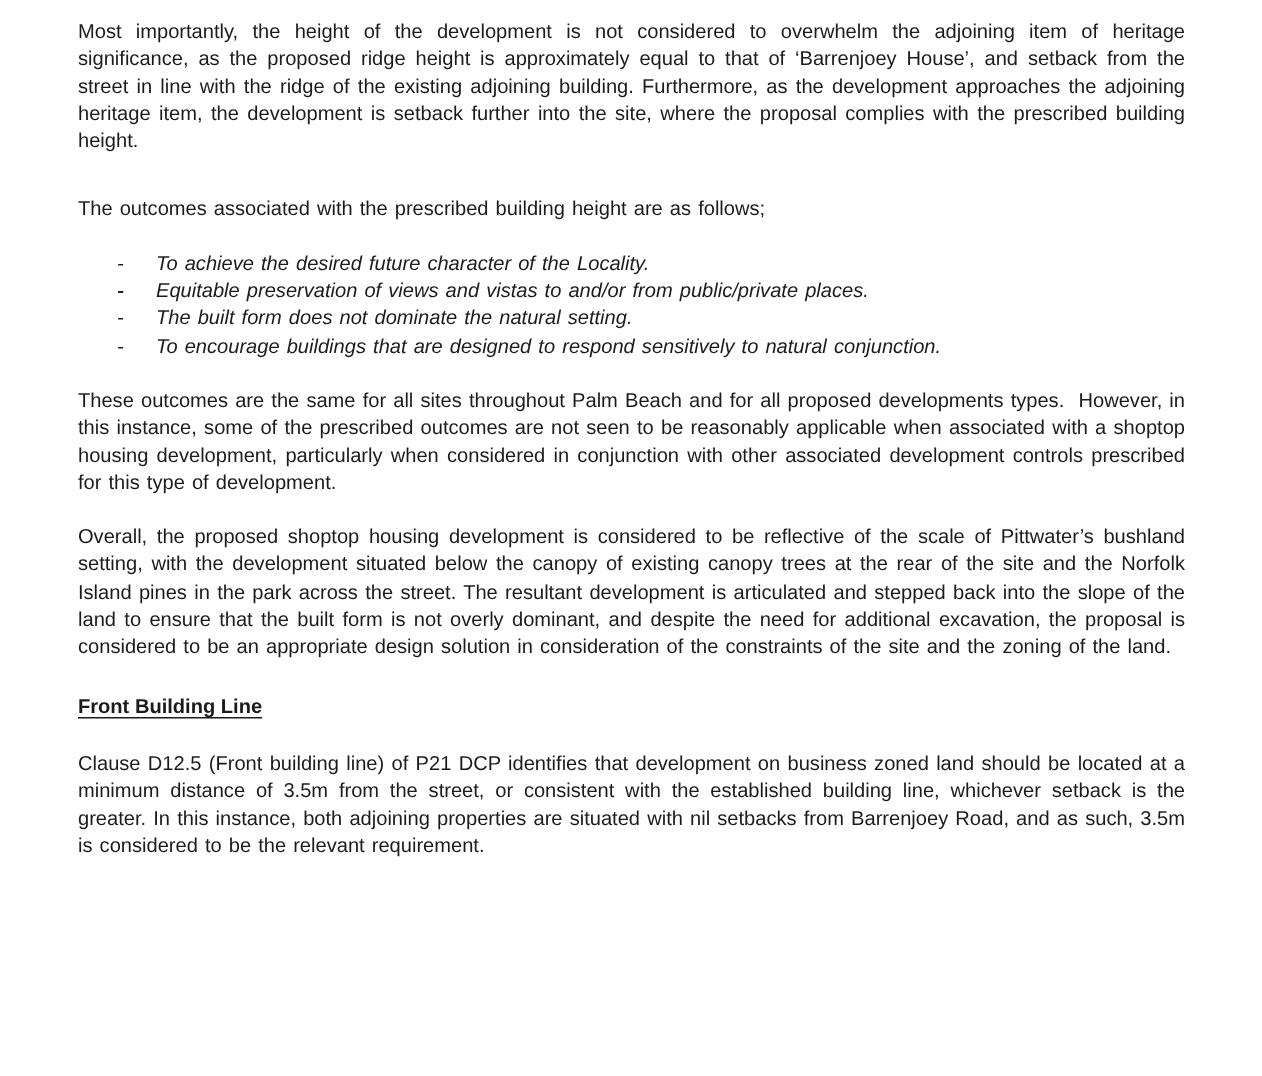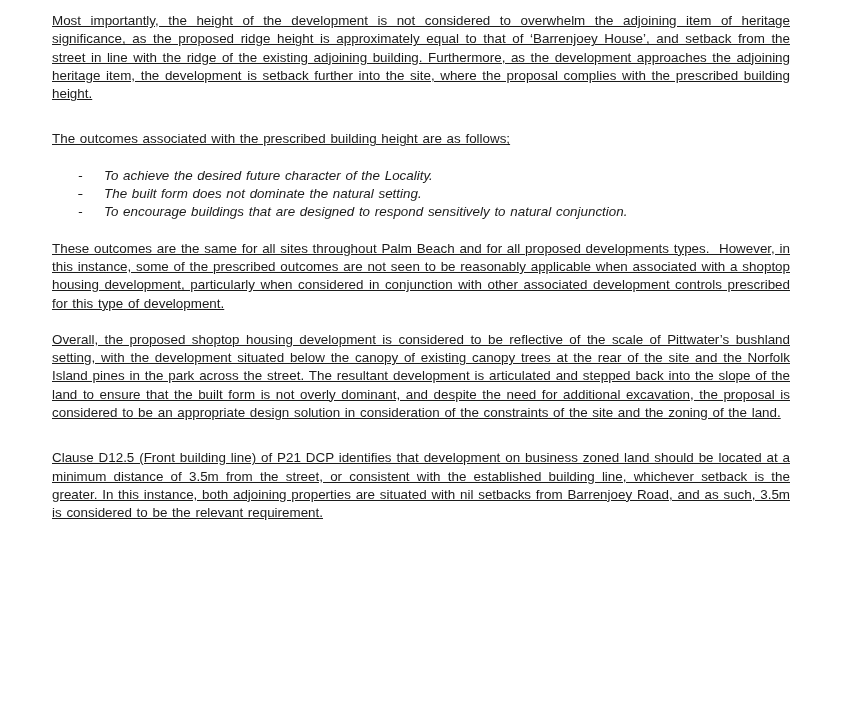--- a/index.html
+++ b/index.html
@@ -20,21 +20,20 @@
     height: 717px;
     padding: 12px 51px 0 52px;
     background: #ffffff;
   }
   .para {
     margin: 0;
     font-size: 13.4px;
     line-height: 18.3px;
     text-align: justify;
     word-spacing: 1px;
-    text-decoration: underline;
   }
   .para + .para { margin-top: 27px; }
   .gap-18 { margin-top: 18px !important; }
   .bullet-list {
     list-style: none;
     margin: 18px 0 0 0;
     padding: 0;
   }
   .bullet-item {
     position: relative;
@@ -81,31 +80,33 @@
       <span class="bullet-marker">-</span>
     </li>
     <li class="bullet-item">
       <span class="bullet-marker">-</span>
     </li>
     <li class="bullet-item">
       <span class="bullet-marker">-</span>
     </li>
     <li class="bullet-item">
       <span class="bullet-marker">-</span>
+      <span>Equitable preservation of views and vistas to and/or from public/private places.</span>
     </li>
     <li class="bullet-item">
       <span class="bullet-marker">-</span>
       <span>The built form does not dominate the natural setting.</span>
     </li>
     <li class="bullet-item">
       <span class="bullet-marker">-</span>
       <span>To encourage buildings that are designed to respond sensitively to natural conjunction.</span>
     </li>
   </ul>
 
   <p class="para gap-18">These outcomes are the same for all sites throughout Palm Beach and for all proposed developments types.&nbsp; However, in this instance, some of the prescribed outcomes are not seen to be reasonably applicable when associated with a shoptop housing development, particularly when considered in conjunction with other associated development controls prescribed for this type of development.</p>
 
   <p class="para gap-18">Overall, the proposed shoptop housing development is considered to be reflective of the scale of Pittwater’s bushland setting, with the development situated below the canopy of existing canopy trees at the rear of the site and the Norfolk Island pines in the park across the street. The resultant development is articulated and stepped back into the slope of the land to ensure that the built form is not overly dominant, and despite the need for additional excavation, the proposal is considered to be an appropriate design solution in consideration of the constraints of the site and the zoning of the land.</p>
 
+  <h2 class="section-heading">Front Building Line</h2>
 
   <p class="para">Clause D12.5 (Front building line) of P21 DCP identifies that development on business zoned land should be located at a minimum distance of 3.5m from the street, or consistent with the established building line, whichever setback is the greater. In this instance, both adjoining properties are situated with nil setbacks from Barrenjoey Road, and as such, 3.5m is considered to be the relevant requirement.</p>
 
 </div>
 
 </body></html>

